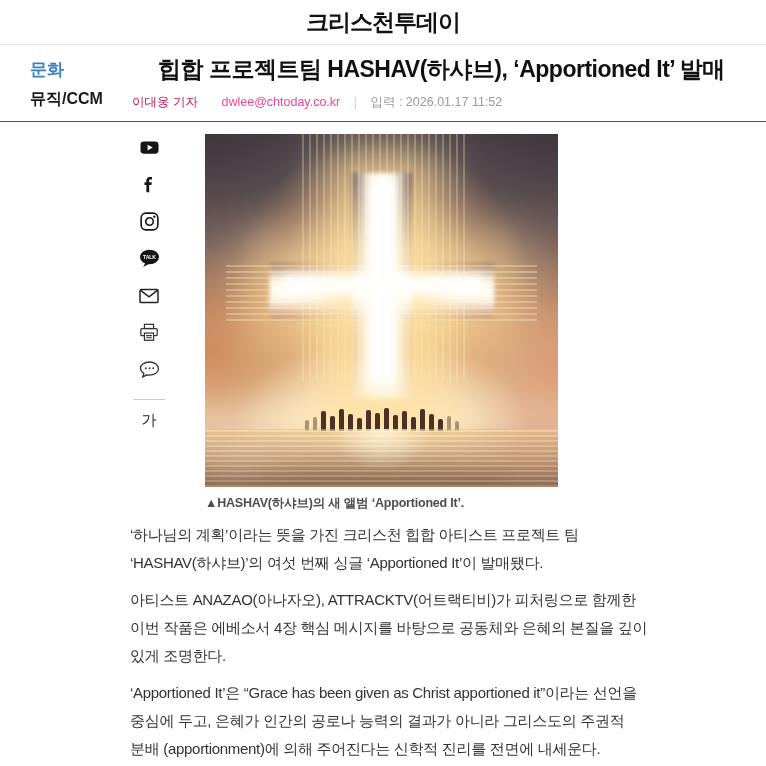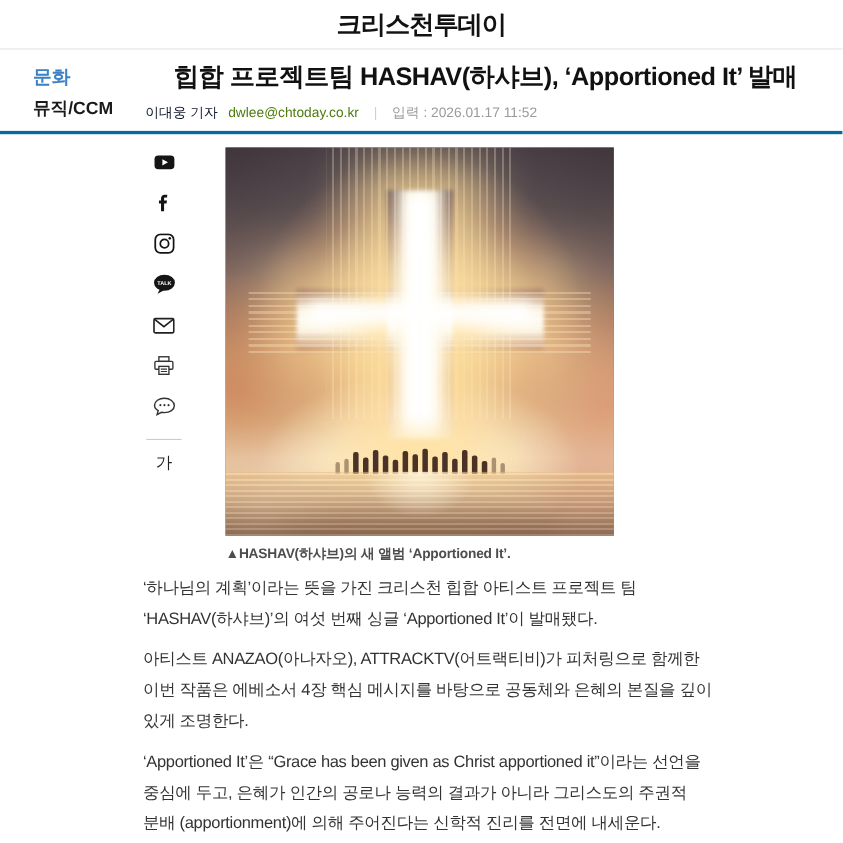--- a/index.html
+++ b/index.html
@@ -5,29 +5,29 @@
   * { margin:0; padding:0; box-sizing:border-box; }
   html,body { width:766px; height:766px; background:#fff; overflow:hidden;
     font-family:"Liberation Sans","DejaVu Sans",sans-serif; }
 
   
   .masthead { height:45px; display:flex; align-items:center; justify-content:center;
     border-bottom:1px solid #e4e4e4; }
   .logo { font-size:23px; font-weight:800; color:#121212; letter-spacing:-1px; cursor:pointer; }
 
   
-  .article-head { position:relative; height:77px; border-bottom:3px solid #0369a1; }
+  .article-head { position:relative; height:77px; border-bottom:1px solid #0369a1; }
   .section-col { position:absolute; left:30px; top:13px; }
   .section-main { font-size:17px; font-weight:700; color:#3b82c4; cursor:pointer; }
   .section-sub { font-size:16px; font-weight:700; color:#1a1a1a; margin-top:8px; cursor:pointer; }
   .headline { position:absolute; left:130px; top:9px; font-size:23px; font-weight:700;
     color:#111; letter-spacing:-0.5px; white-space:nowrap;margin-left:28px; }
   .byline { position:absolute; left:132px; top:49px; font-size:12.5px; color:#9a9a9a; }
-  .byline .reporter { color:#0f172a; }
-  .byline .email { color:#4d7c0f; margin-left:6px; }
+  .byline .reporter { color:#be185d; }
+  .byline .email { color:#ec4899; margin-left:20px; }
   .byline .sep { color:#cfcfcf; margin:0 10px; }
 
   
   .content { position:relative; height:644px; }
 
   
   .share-col { position:absolute; left:134px; top:16px; width:30px;
     display:flex; flex-direction:column; align-items:center; }
   .share-item { height:19px; margin-bottom:18px; display:flex; align-items:center;
     justify-content:center; cursor:pointer; }

